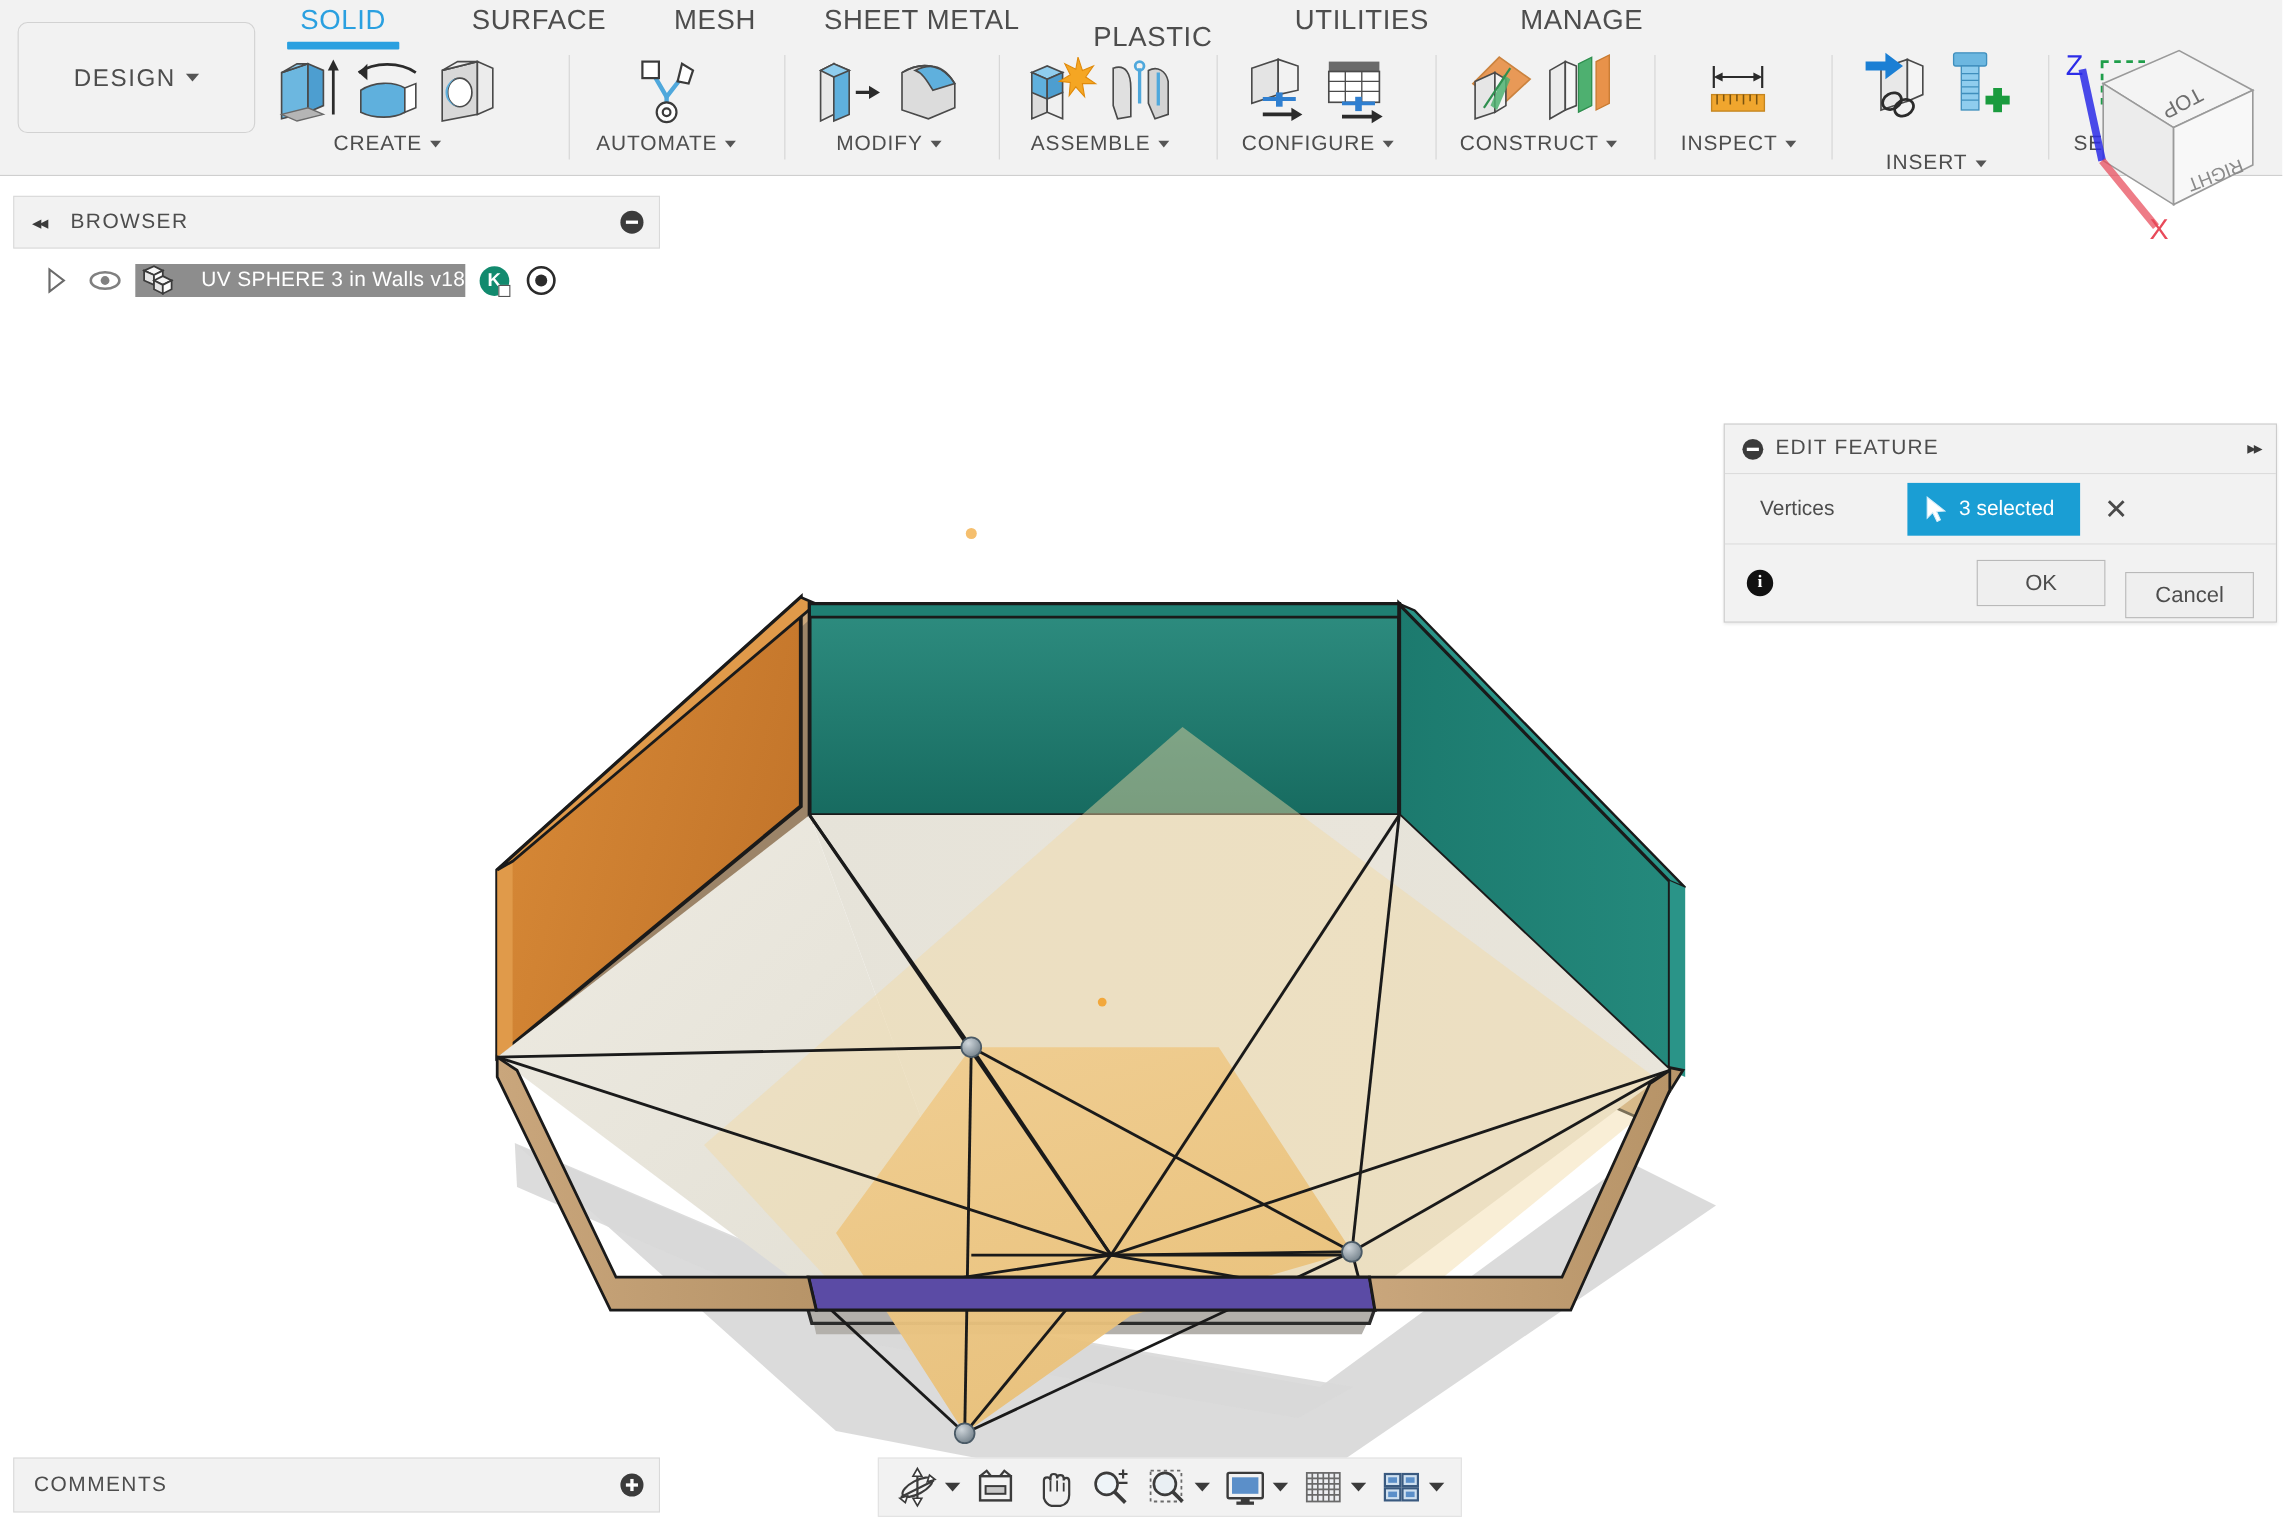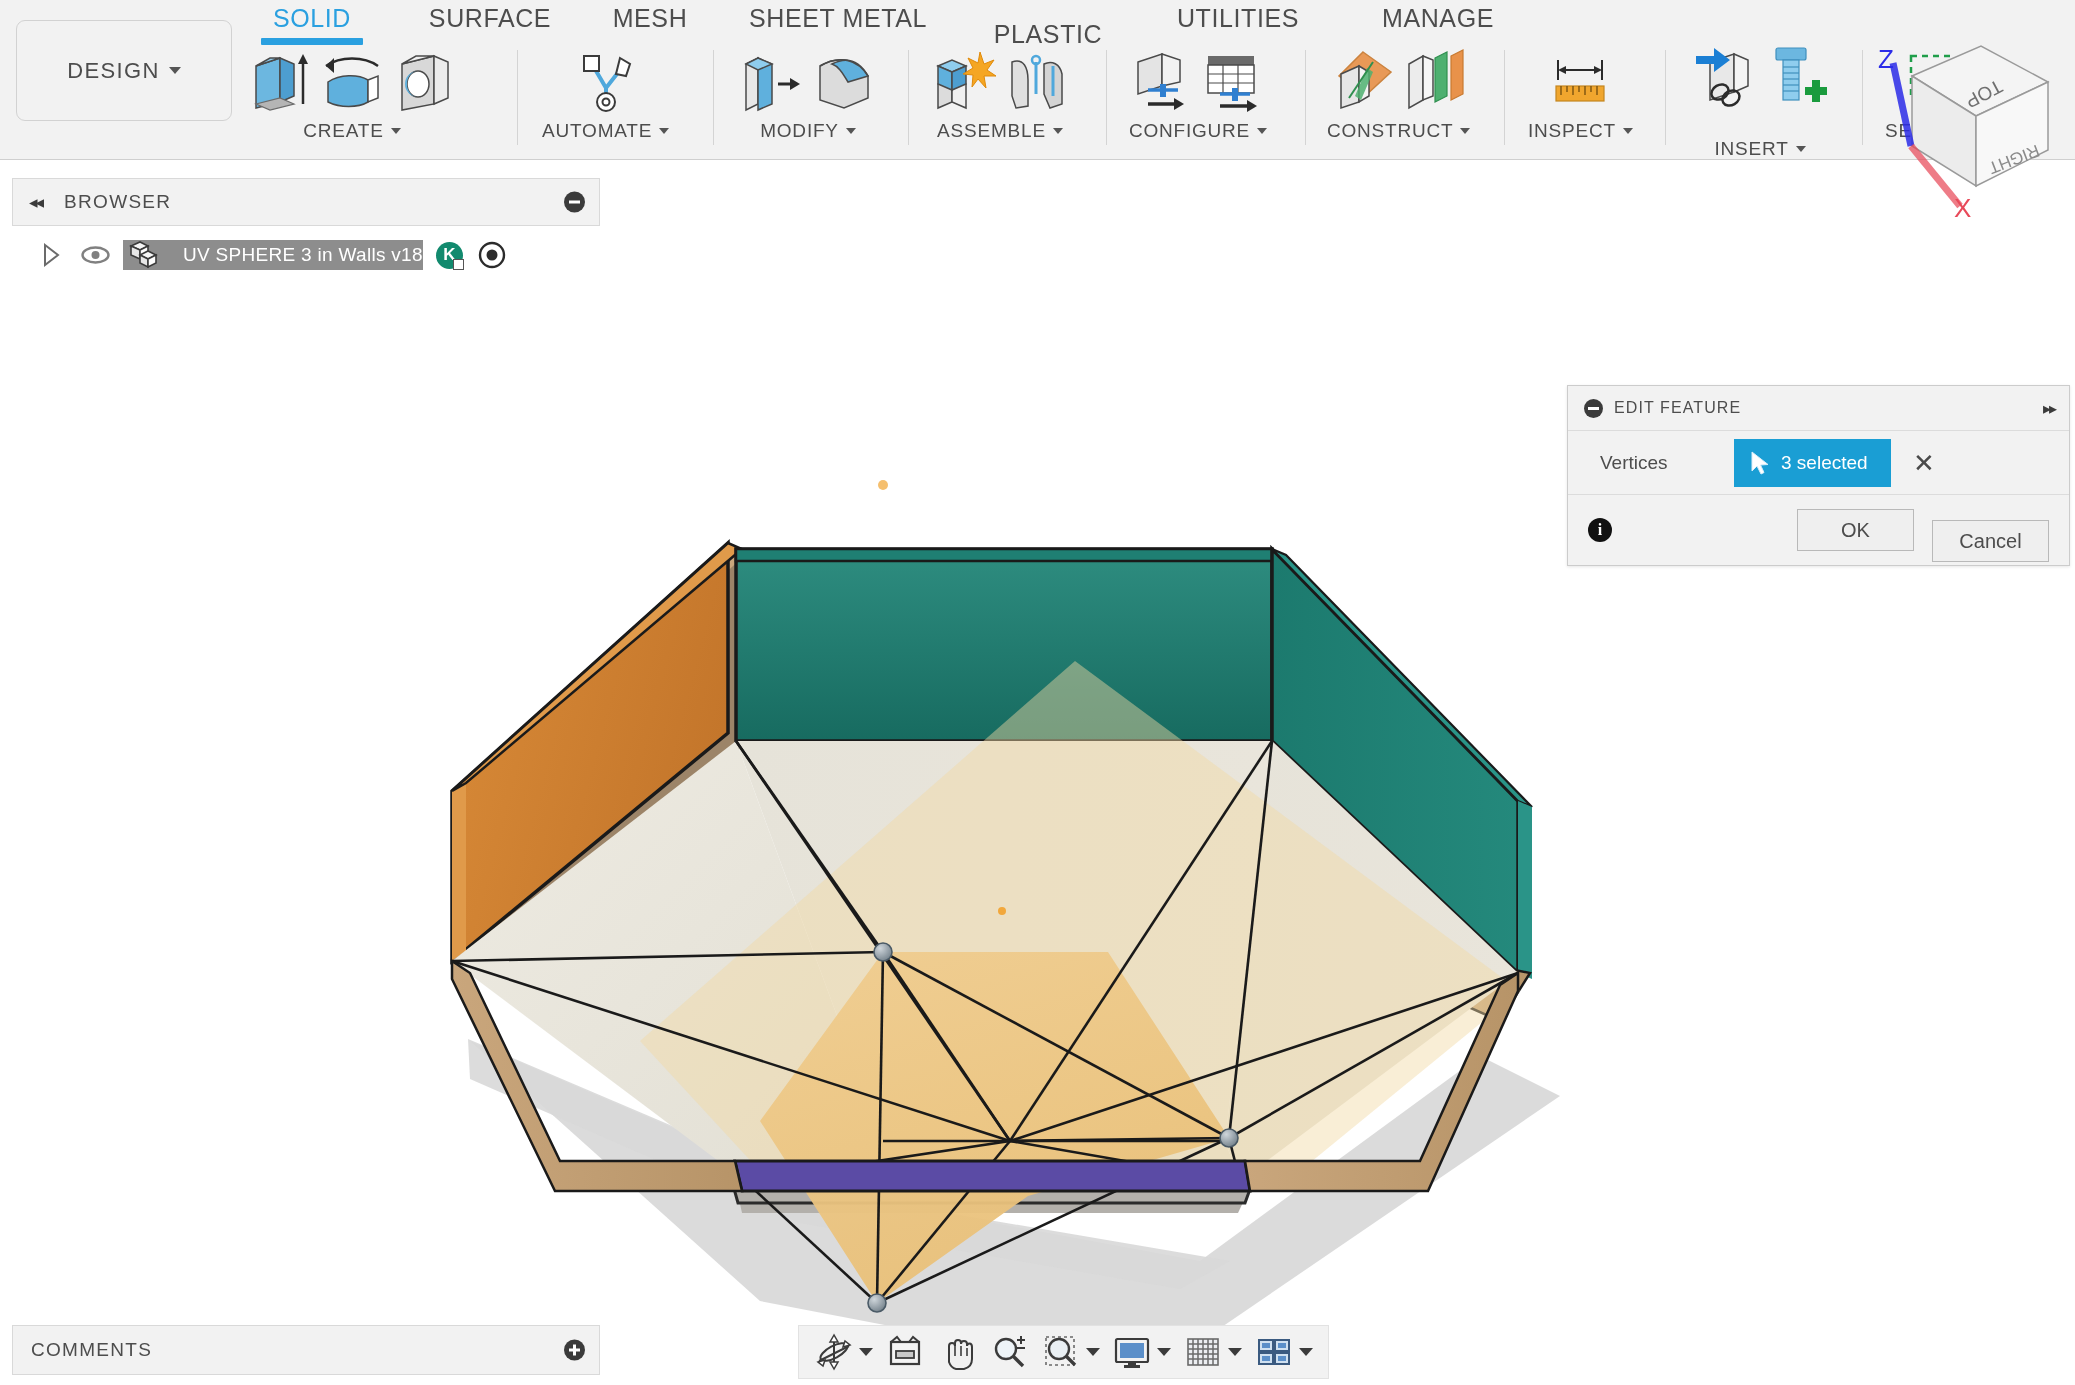--- a/index.html
+++ b/index.html
@@ -140,21 +140,21 @@
   #ef-hdr {
     height: 45px; display: flex; align-items: center; padding: 0 16px;
     border-bottom: 1px solid #dcdcdc; position: relative;
   }
   #ef-hdr .dot {
     width: 19px; height: 19px; border-radius: 50%; background: #3b3b3b;
     display: flex; align-items: center; justify-content: center; margin-right: 11px;
     cursor: pointer;
   }
   #ef-hdr .dot i { width: 11px; height: 3px; background: #fff; }
-  #ef-hdr .ef-title { font-size: 16px; color: #4d4d4d; letter-spacing: 1.1px; }
+  #ef-hdr .ef-title { font-size: 19px; color: #4d4d4d; letter-spacing: 1.1px; }
   #ef-hdr .expand {
     position: absolute; right: 14px; top: 50%; transform: translateY(-50%);
     font-size: 16px; color: #3b3b3b; letter-spacing: -2px; cursor: pointer;
   }
   #ef-body {
     height: 64px; display: flex; align-items: center; padding: 0 0 0 32px;
     border-bottom: 1px solid #dcdcdc;
   }
   #ef-body .flabel { font-size: 19px; color: #4d4d4d; width: 110px; }
   .sel-chip {

